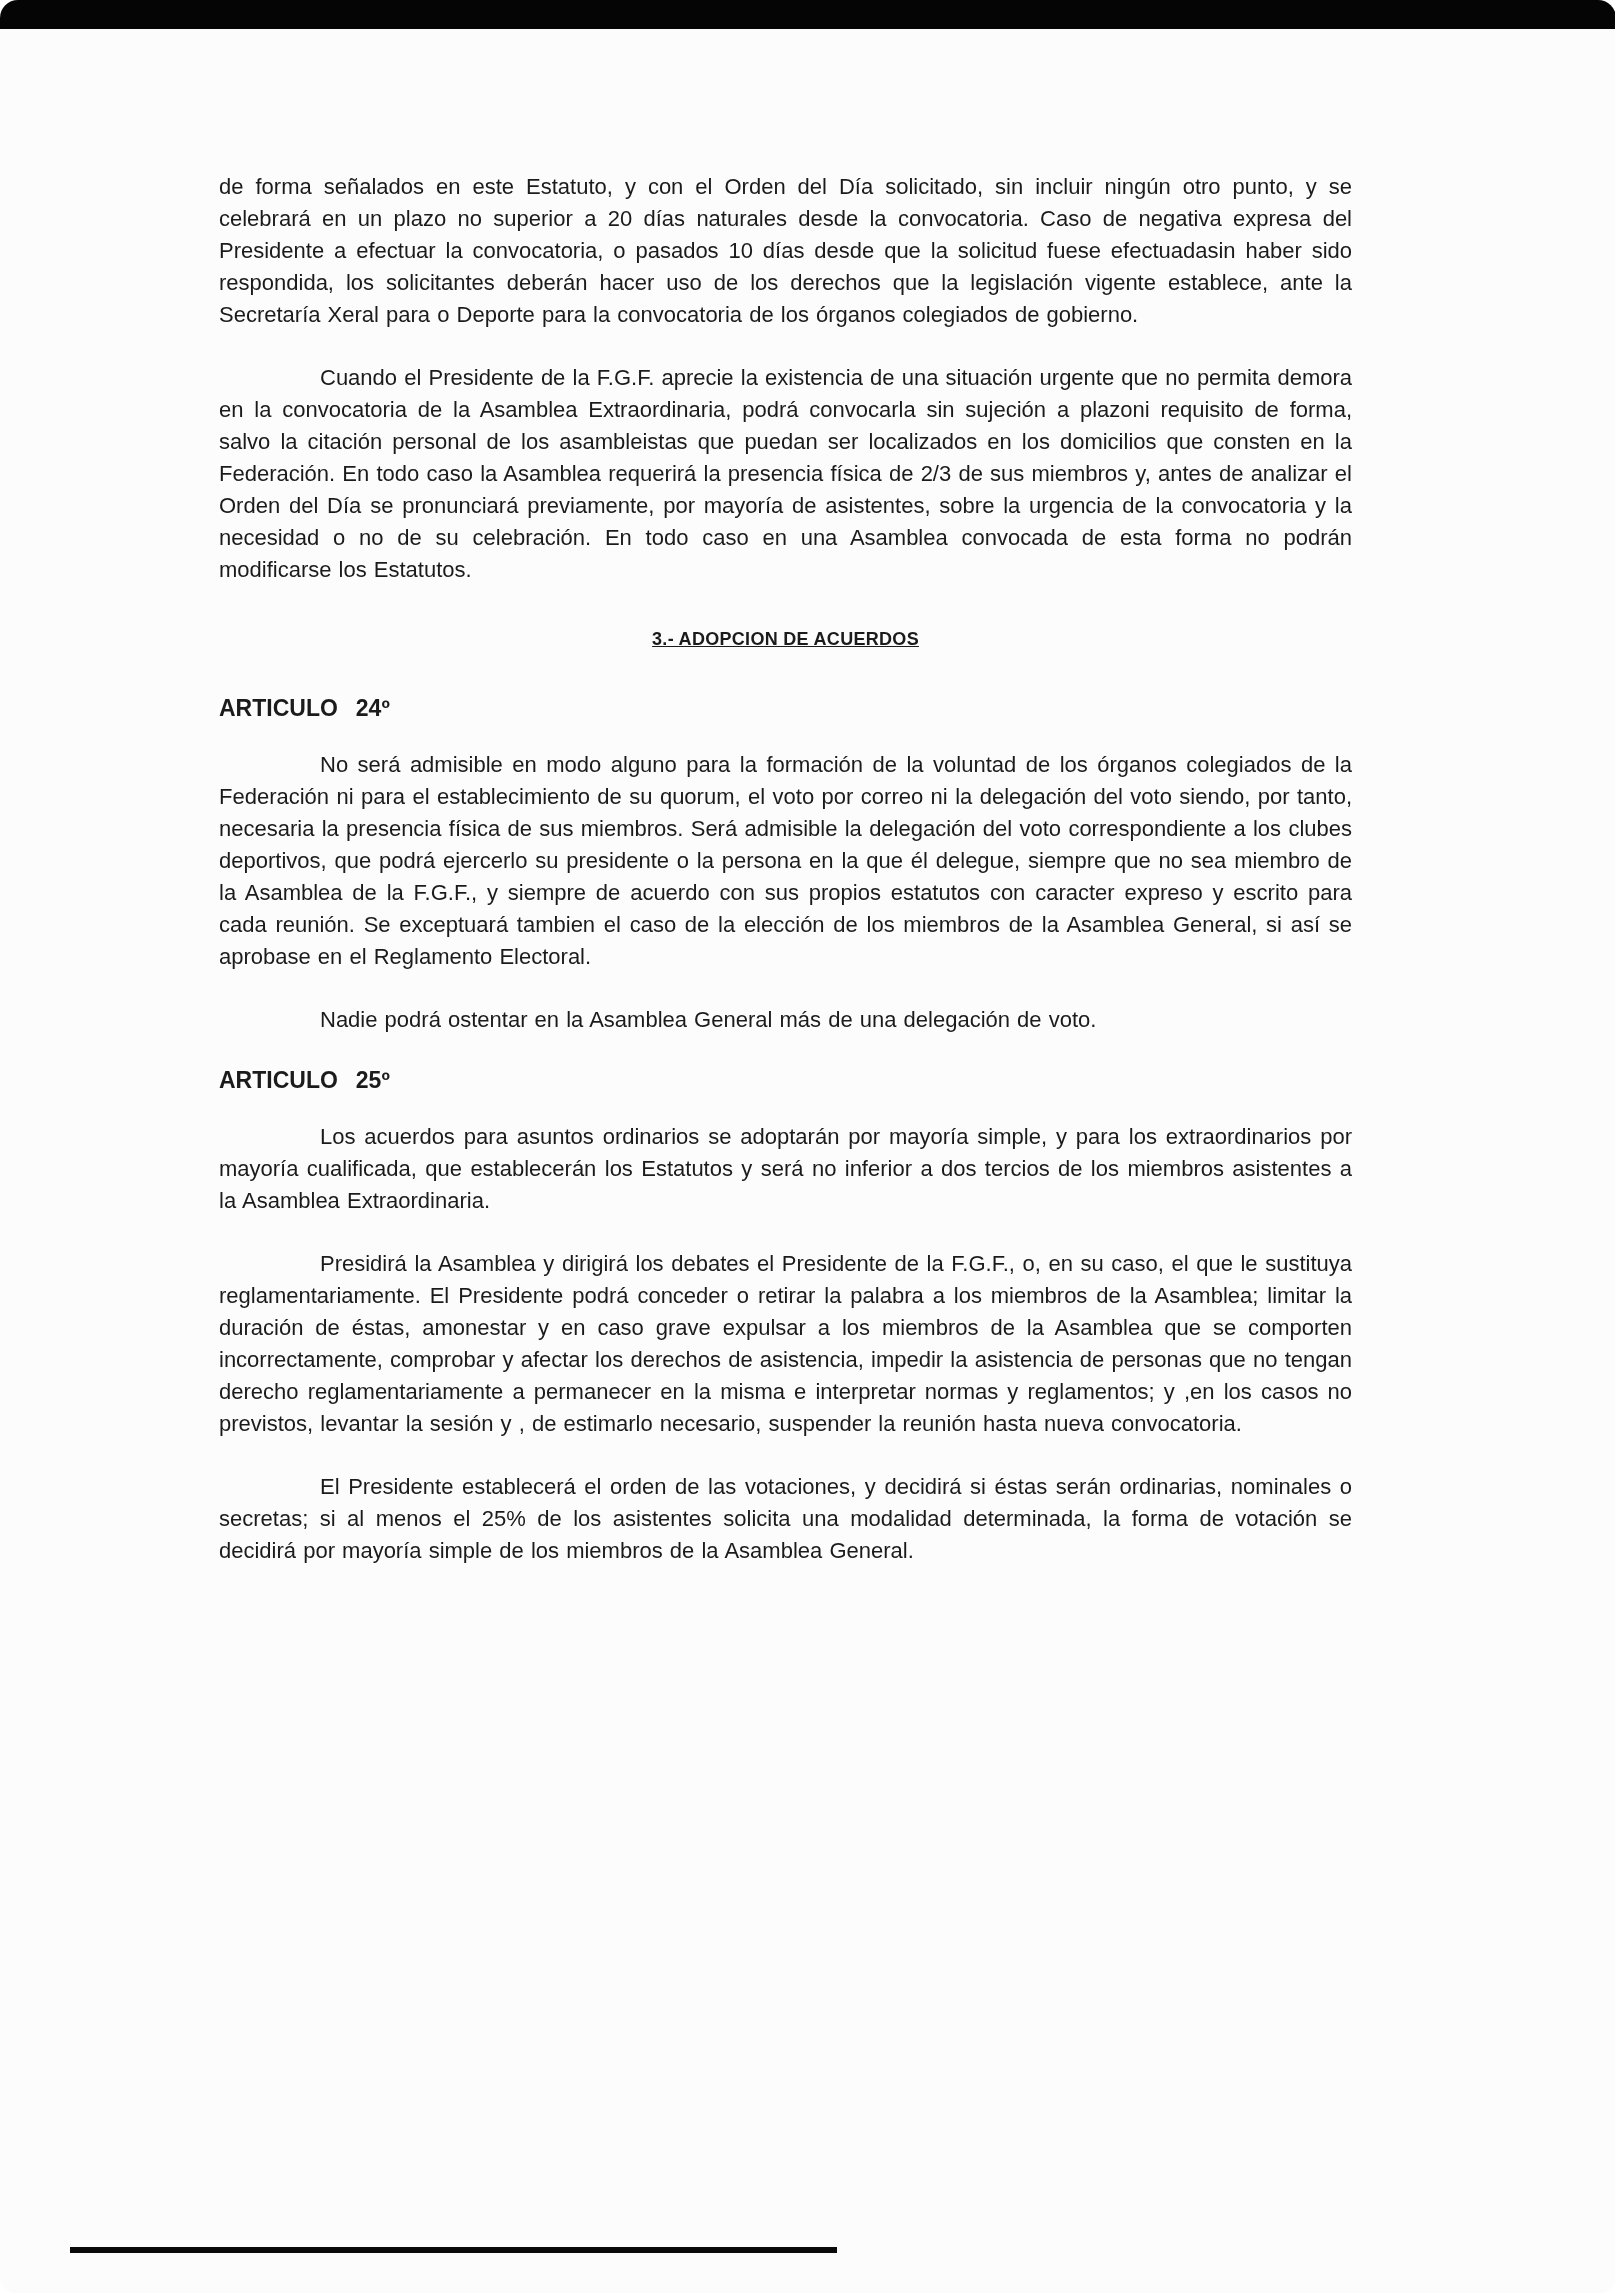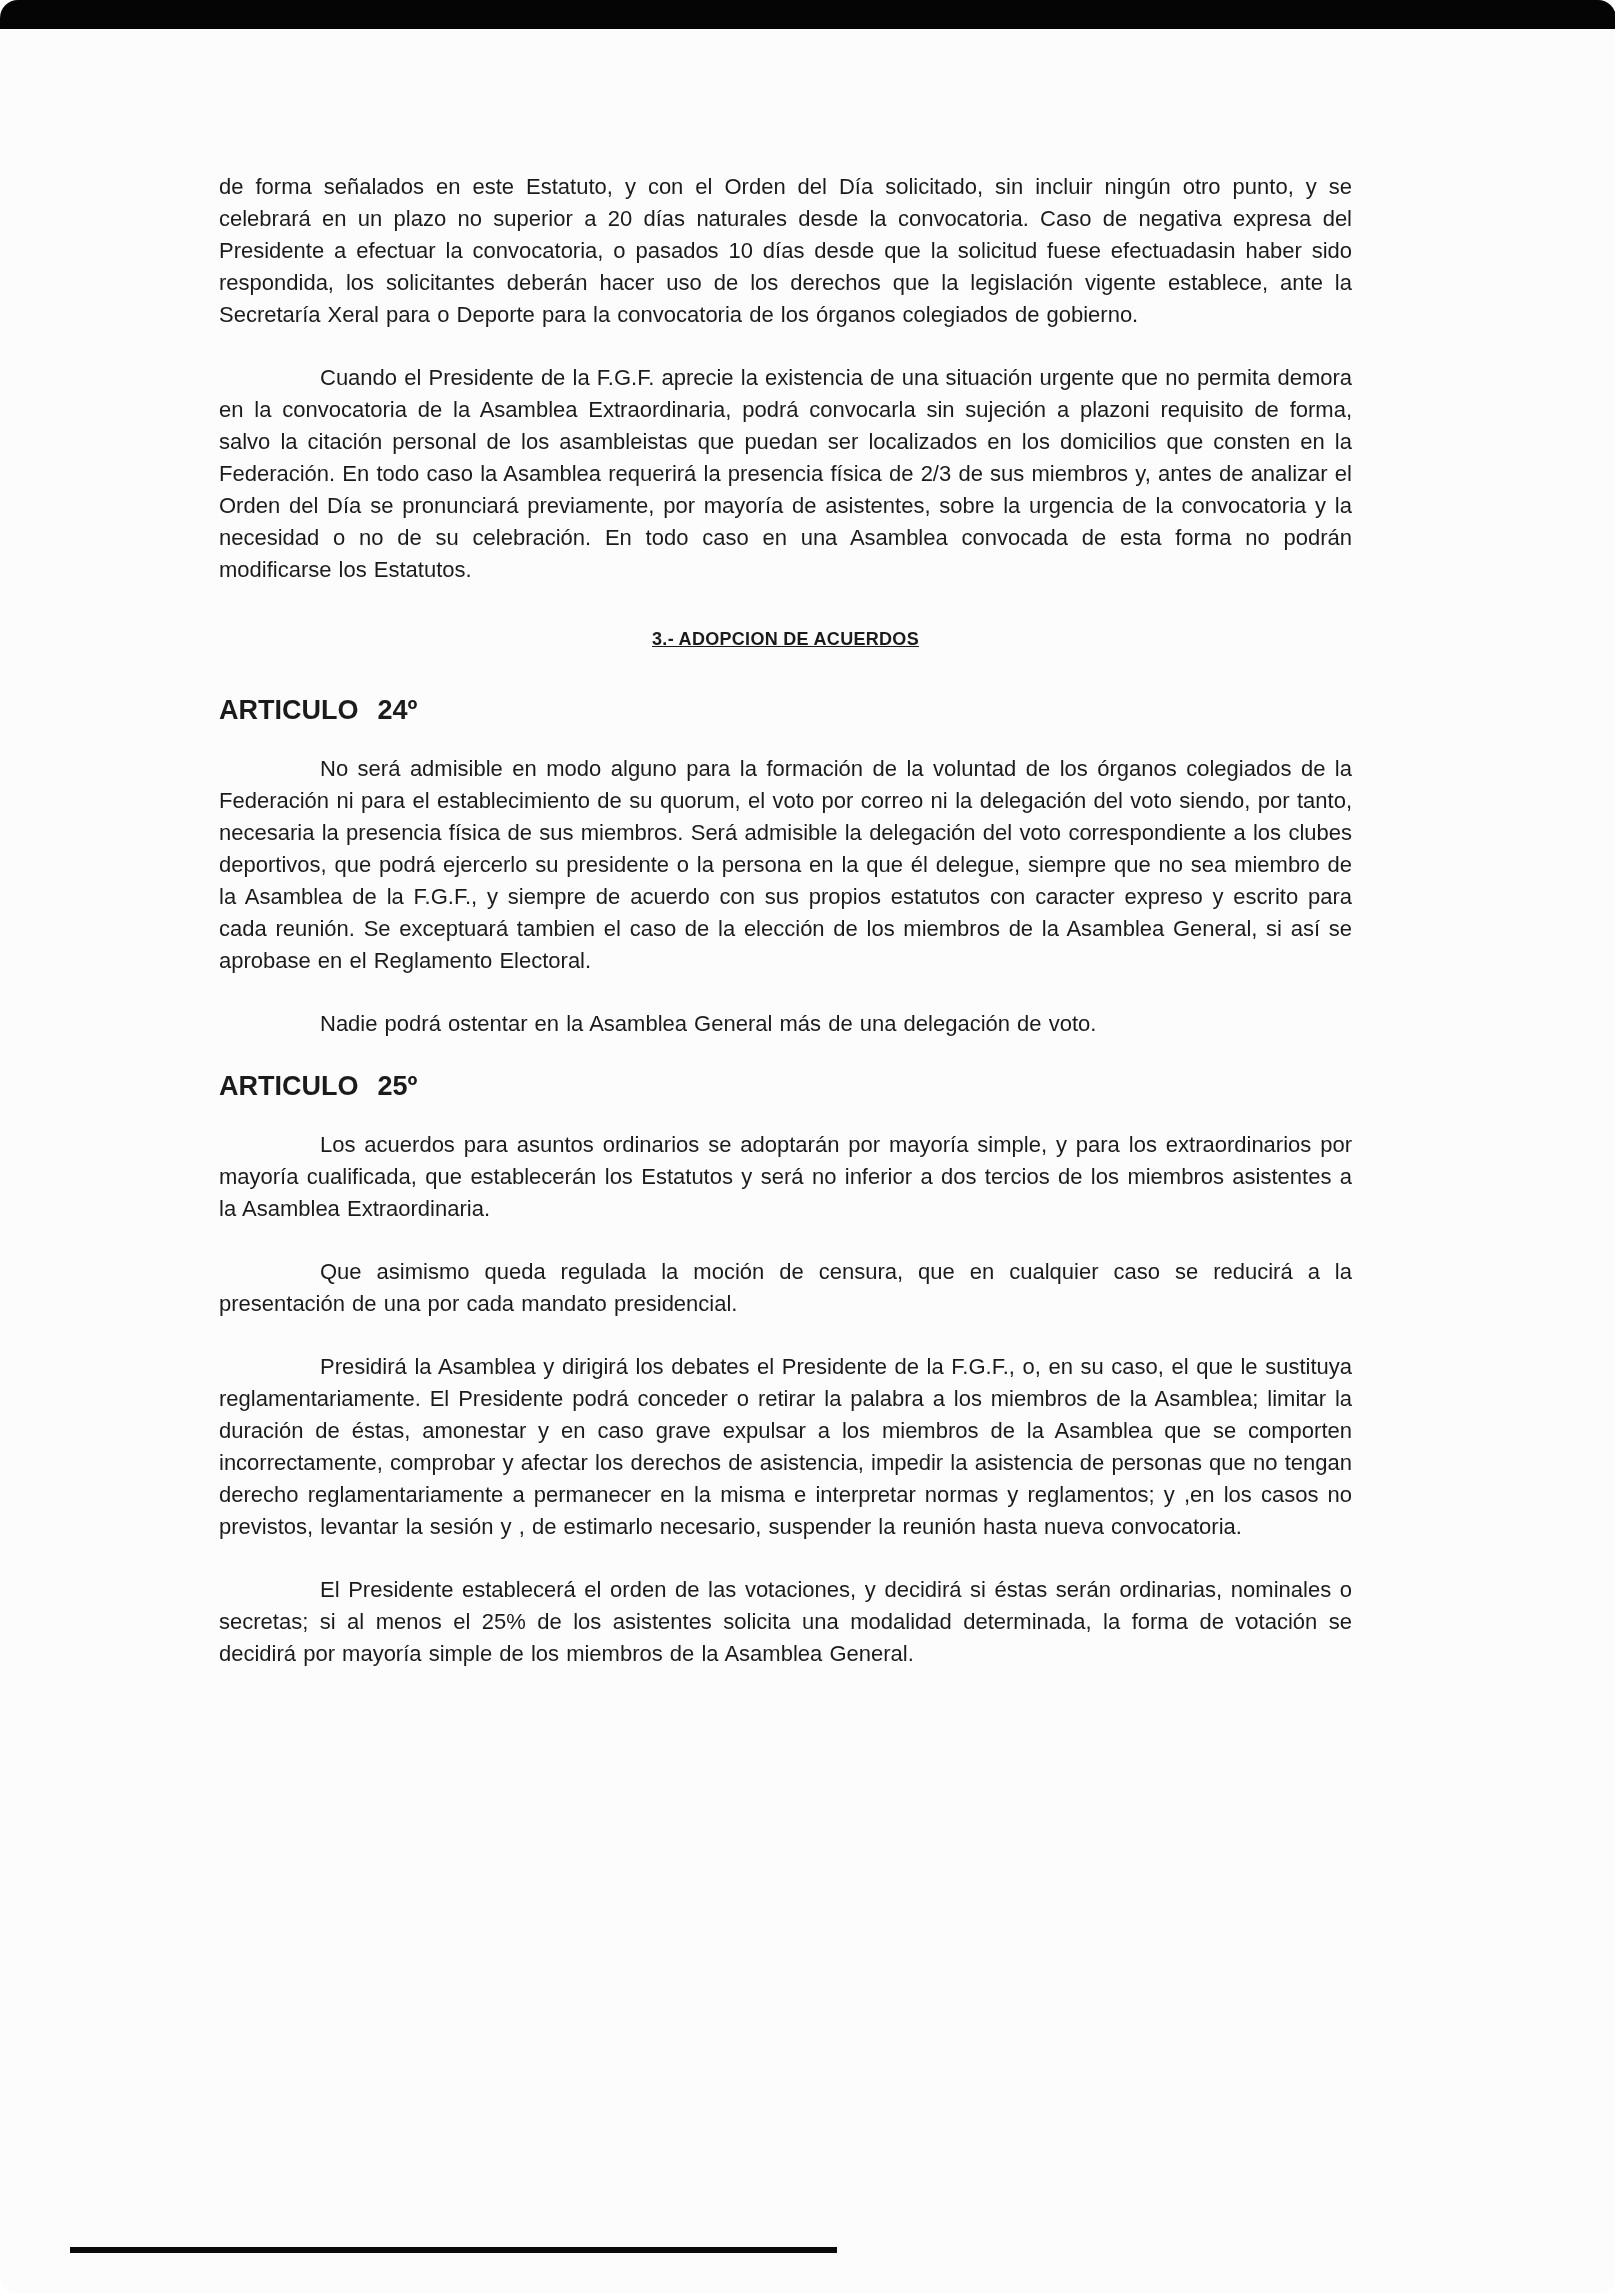--- a/index.html
+++ b/index.html
@@ -52,21 +52,21 @@
   }
   .heading-center {
     font-size: 18px;
     font-weight: bold;
     text-align: center;
     margin: 43px 0 45px 0;
     letter-spacing: 0.3px;
     text-decoration: underline;
   }
   .heading-left {
-    font-size: 27px;
+    font-size: 23px;
     font-weight: bold;
     margin: 13.6px 0 27px 0;
     word-spacing: 11.6px;
   }
 </style>
 </head>
 <body>
 
 <div class="page">
 
@@ -84,21 +84,20 @@
 
     <p class="para">No será admisible en modo alguno para la formación de la voluntad de los órganos colegiados de la Federación ni para el establecimiento de su quorum, el voto por correo ni la delegación del voto siendo, por tanto, necesaria la presencia física de sus miembros. Será admisible la delegación del voto correspondiente a los clubes deportivos, que podrá ejercerlo su presidente o la persona en la que él delegue, siempre que no sea miembro de la Asamblea de la F.G.F., y siempre de acuerdo con sus propios estatutos con caracter expreso y escrito para cada reunión. Se exceptuará tambien el caso de la elección de los miembros de la Asamblea General, si así se aprobase en el Reglamento Electoral.</p>
 
     <p class="para">Nadie podrá ostentar en la Asamblea General más de una delegación de voto.</p>
 
     <h3 class="heading-left">ARTICULO 25º</h3>
 
     <p class="para">Los acuerdos para asuntos ordinarios se adoptarán por mayoría simple, y para los extraordinarios por mayoría cualificada, que establecerán los Estatutos y será no inferior a dos tercios de los miembros asistentes a la Asamblea Extraordinaria.</p>
 
 
-    <p class="para">Que asimismo queda regulada la moción de censura, que en cualquier caso se reducirá a la presentación de una por cada mandato presidencial.</p>
 
 
     <p class="para">Presidirá la Asamblea y dirigirá los debates el Presidente de la F.G.F., o, en su caso, el que le sustituya reglamentariamente. El Presidente podrá conceder o retirar la palabra a los miembros de la Asamblea; limitar la duración de éstas, amonestar y en caso grave expulsar a los miembros de la Asamblea que se comporten incorrectamente, comprobar y afectar los derechos de asistencia, impedir la asistencia de personas que no tengan derecho reglamentariamente a permanecer en la misma e interpretar normas y reglamentos; y ,en los casos no previstos, levantar la sesión y , de estimarlo necesario, suspender la reunión hasta nueva convocatoria.</p>
 
     <p class="para">El Presidente establecerá el orden de las votaciones, y decidirá si éstas serán ordinarias, nominales o secretas; si al menos el 25% de los asistentes solicita una modalidad determinada, la forma de votación se decidirá por mayoría simple de los miembros de la Asamblea General.</p>
 
   </div>
 
   <div class="scan-bar-bottom"></div>
 

